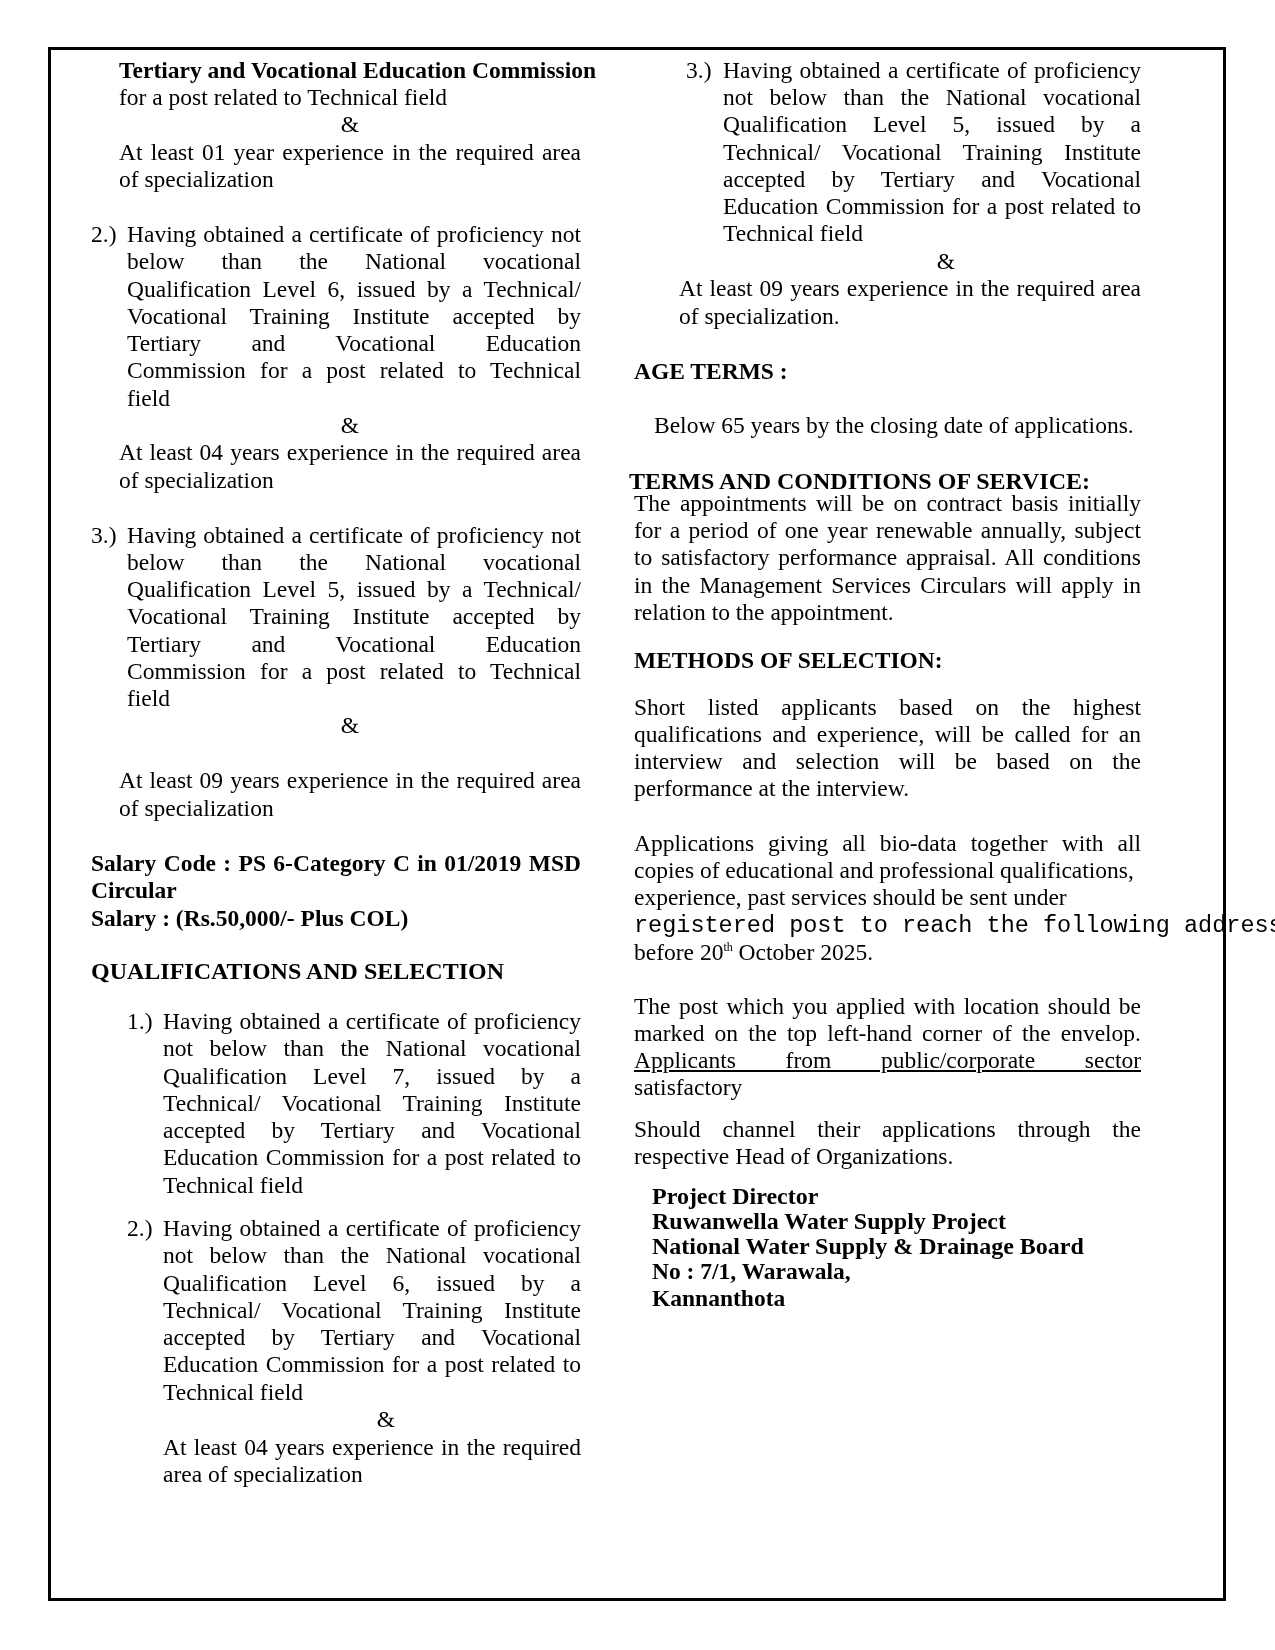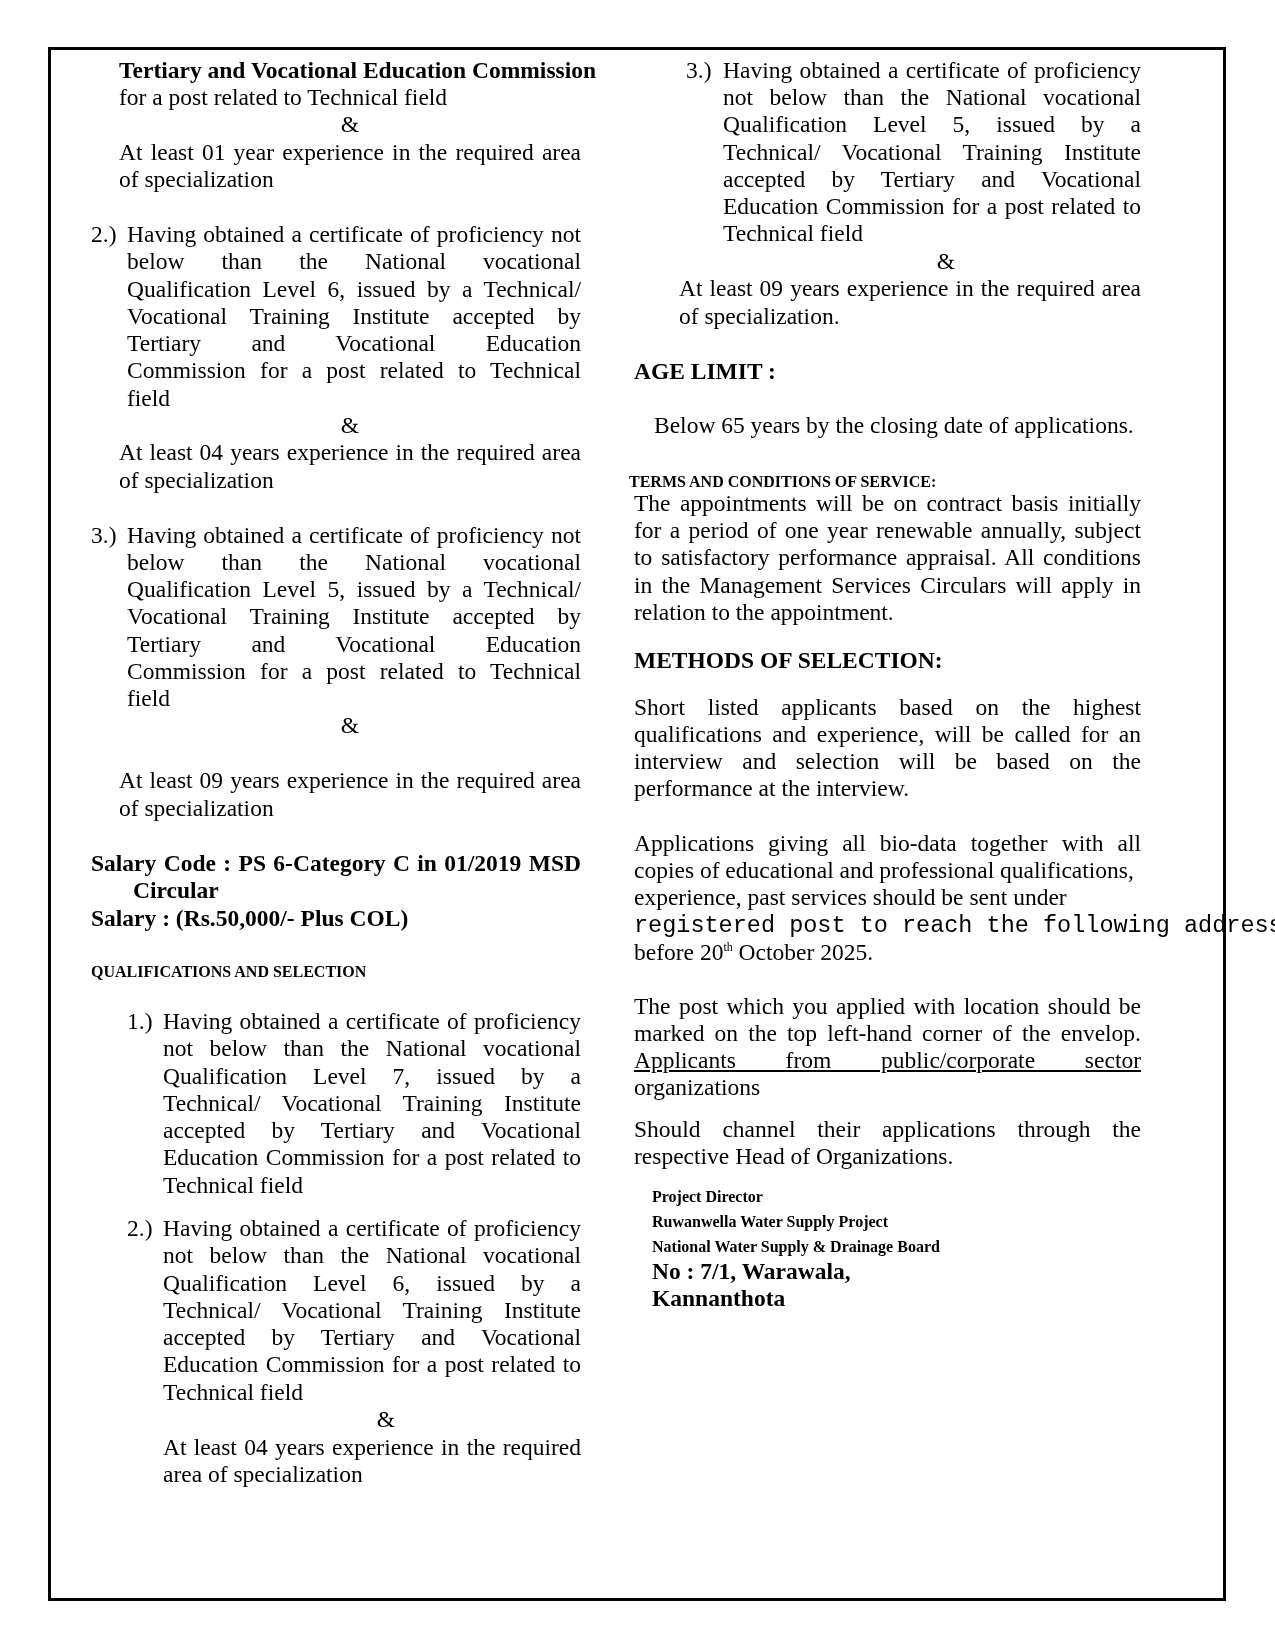--- a/index.html
+++ b/index.html
@@ -7,21 +7,21 @@
          font-family:"Liberation Serif", "DejaVu Serif", serif; color:#000; }
   .frame { position:absolute; left:48px; top:47px; width:1172px; height:1548px;
            border:3px solid #000; box-sizing:content-box; }
   .col { position:absolute; top:0; }
   .col-left { left:40px; width:540px; }
   .col-right { left:583px; width:560px; }
   .t { position:absolute; font-size:23.5px; line-height:27.5px; white-space:nowrap; }
   .j { text-align:justify; text-align-last:justify; white-space:normal; }
   .b { font-weight:bold; }
   .amp { text-align:center; }
-  .small-b { font-weight:bold; font-size:16px; }
+  .small-b { font-weight:bold; font-size:24px; }
   sup { font-size:12px; line-height:0; vertical-align:super; }
 </style>
 </head>
 <body>
 
 <div class="frame">
 
   <div class="col col-left">
     <div class="t" style="left:28px;top:7px;font-weight:bold;">Tertiary and Vocational Education Commission</div>
     <div class="t" style="left:28px;top:34px;">for a post related to Technical field</div>
@@ -47,21 +47,21 @@
     <div class="t j" style="left:36px;width:454px;top:526px;">Qualification Level 5, issued by a Technical/</div>
     <div class="t j" style="left:36px;width:454px;top:553px;">Vocational Training Institute accepted by</div>
     <div class="t j" style="left:36px;width:454px;top:581px;">Tertiary and Vocational Education</div>
     <div class="t j" style="left:36px;width:454px;top:608px;">Commission for a post related to Technical</div>
     <div class="t" style="left:36px;top:635px;">field</div>
     <div class="t amp" style="left:28px;width:462px;top:662px;">&amp;</div>
     <div class="t j" style="left:28px;width:462px;top:717px;">At least 09 years experience in the required area</div>
     <div class="t" style="left:28px;top:745px;">of specialization</div>
 
     <div class="t b j" style="left:0;width:490px;top:800px;">Salary Code : PS 6-Category C in 01/2019 MSD</div>
-    <div class="t b" style="left:0;top:827px;margin-left:42px;">Circular</div>
+    <div class="t b" style="left:0;top:827px;">Circular</div>
     <div class="t b" style="left:0;top:855px;">Salary : (Rs.50,000/- Plus COL)</div>
 
     <div class="t small-b" style="left:0;top:908px;">QUALIFICATIONS AND SELECTION</div>
 
     <div class="t" style="left:36px;top:958px;">1.)</div>
     <div class="t j" style="left:72px;width:418px;top:958px;">Having obtained a certificate of proficiency</div>
     <div class="t j" style="left:72px;width:418px;top:985px;">not below than the National vocational</div>
     <div class="t j" style="left:72px;width:418px;top:1013px;">Qualification Level 7, issued by a</div>
     <div class="t j" style="left:72px;width:418px;top:1040px;">Technical/ Vocational Training Institute</div>
     <div class="t j" style="left:72px;width:418px;top:1067px;">accepted by Tertiary and Vocational</div>
@@ -87,21 +87,21 @@
     <div class="t j" style="left:89px;width:418px;top:34px;">not below than the National vocational</div>
     <div class="t j" style="left:89px;width:418px;top:61px;">Qualification Level 5, issued by a</div>
     <div class="t j" style="left:89px;width:418px;top:89px;">Technical/ Vocational Training Institute</div>
     <div class="t j" style="left:89px;width:418px;top:116px;">accepted by Tertiary and Vocational</div>
     <div class="t j" style="left:89px;width:418px;top:143px;">Education Commission for a post related to</div>
     <div class="t" style="left:89px;top:170px;">Technical field</div>
     <div class="t amp" style="left:89px;width:446px;top:198px;">&amp;</div>
     <div class="t j" style="left:45px;width:462px;top:225px;">At least 09 years experience in the required area</div>
     <div class="t" style="left:45px;top:253px;">of specialization.</div>
 
-    <div class="t b" style="left:0;top:308px;">AGE LIMIT :</div>
+    <div class="t b" style="left:0;top:308px;">AGE TERMS :</div>
     <div class="t" style="left:0;top:362px;margin-left:20px;">Below 65 years by the closing date of applications.</div>
 
     <div class="t small-b" style="left:-5px;top:418px;">TERMS AND CONDITIONS OF SERVICE:</div>
     <div class="t j" style="left:0;width:507px;top:440px;">The appointments will be on contract basis initially</div>
     <div class="t j" style="left:0;width:507px;top:467px;">for a period of one year renewable annually, subject</div>
     <div class="t j" style="left:0;width:507px;top:494px;">to satisfactory performance appraisal. All conditions</div>
     <div class="t j" style="left:0;width:507px;top:522px;">in the Management Services Circulars will apply in</div>
     <div class="t" style="left:0;top:549px;">relation to the appointment.</div>
 
     <div class="t b" style="left:0;top:597px;">METHODS OF SELECTION:</div>
@@ -112,21 +112,21 @@
 
     <div class="t j" style="left:0;width:507px;top:780px;">Applications giving all bio-data together with all</div>
     <div class="t" style="left:0;top:807px;">copies of educational and professional qualifications,</div>
     <div class="t" style="left:0;top:834px;">experience, past services should be sent under</div>
     <div class="t" style="left:0;top:862px;font-family:Liberation Mono, monospace;">registered post to reach the following address on or</div>
     <div class="t" style="left:0;top:889px;"><span>before 20</span><sup>th</sup><span> October 2025.</span></div>
 
     <div class="t j" style="left:0;width:507px;top:943px;">The post which you applied with location should be</div>
     <div class="t j" style="left:0;width:507px;top:970px;">marked on the top left-hand corner of the envelop.</div>
     <div class="t j" style="left:0;width:507px;top:997px;text-decoration:underline;">Applicants from public/corporate sector</div>
-    <div class="t" style="left:0;top:1024px;">organizations</div>
+    <div class="t" style="left:0;top:1024px;">satisfactory</div>
 
     <div class="t j" style="left:0;width:507px;top:1066px;">Should channel their applications through the</div>
     <div class="t" style="left:0;top:1093px;">respective Head of Organizations.</div>
 
     <div class="t small-b" style="left:18px;top:1133px;">Project Director</div>
     <div class="t small-b" style="left:18px;top:1158px;">Ruwanwella Water Supply Project</div>
     <div class="t small-b" style="left:18px;top:1183px;">National Water Supply &amp; Drainage Board</div>
     <div class="t b" style="left:18px;top:1208px;">No : 7/1, Warawala,</div>
     <div class="t b" style="left:18px;top:1235px;">Kannanthota</div>
   </div>

